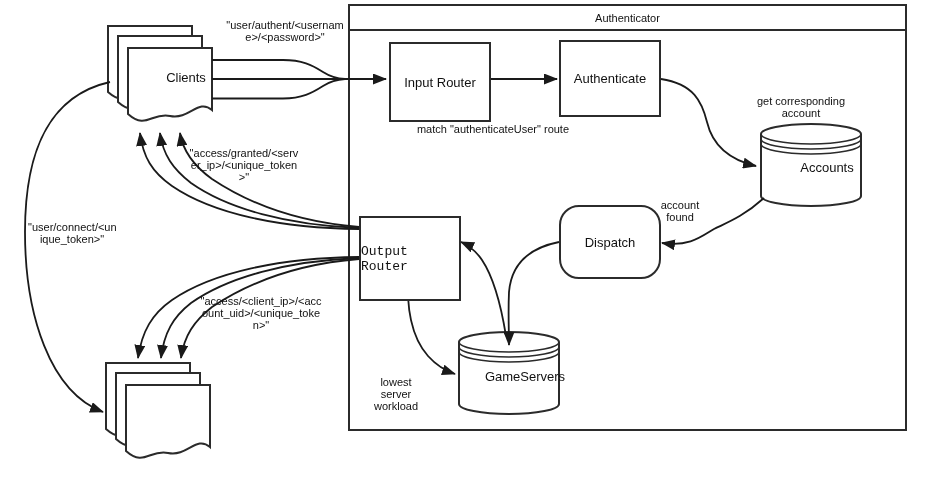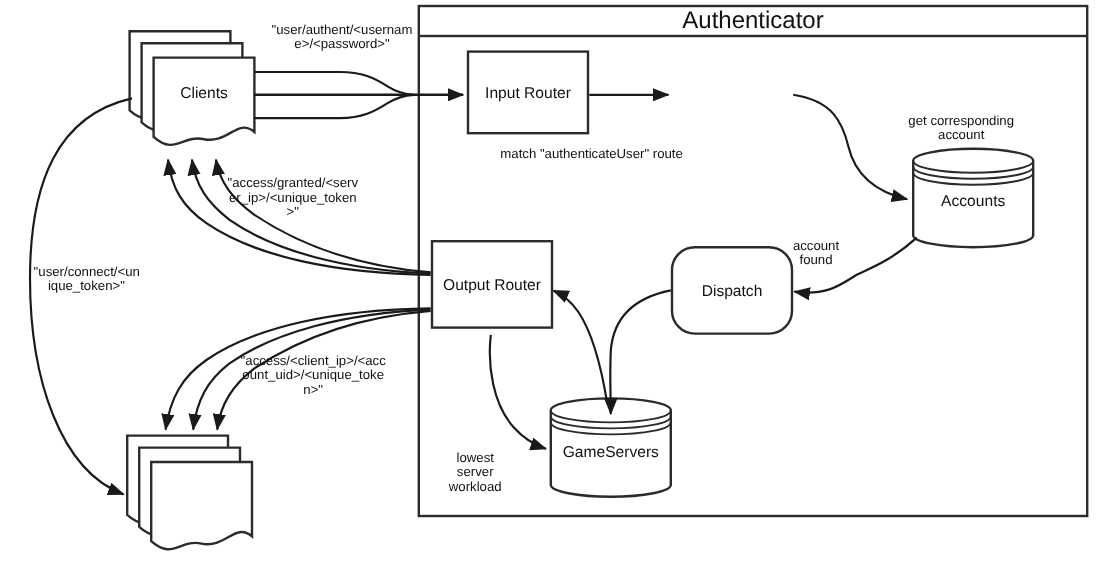--- a/index.html
+++ b/index.html
@@ -6,29 +6,29 @@
   .canvas{
     position:relative;width:931px;height:485px;background:#ffffff;overflow:hidden;
     font-family:"Liberation Sans", sans-serif;color:#111;
   }
   .frame{
     position:absolute;left:348px;top:4px;width:559px;height:427px;
     border:2px solid #2b2b2b;box-sizing:border-box;z-index:0;background:transparent;
   }
   .frame-title{
     height:23px;border-bottom:2px solid #2b2b2b;display:flex;align-items:center;justify-content:center;
-    font-size:20px;color:#111;
+    font-size:11px;color:#111;
   }
   svg.layer{position:absolute;left:0;top:0;z-index:1;}
   .pbox{
     position:absolute;background:#ffffff;border:2px solid #2b2b2b;box-sizing:border-box;
     display:flex;align-items:center;justify-content:center;font-size:13px;z-index:2;
   }
   .node-label{
-    position:absolute;text-align:center;font-size:13px;line-height:14px;z-index:3;
+    position:absolute;text-align:center;font-size:13px;line-height:14px;z-index:3;margin-left:16px;
   }
   .lbl{
     position:absolute;text-align:center;font-size:11px;line-height:12px;z-index:3;color:#111;
   }
   .lbl span{display:block;}
   .shape{fill:#ffffff;stroke:#2b2b2b;stroke-width:2;}
   .ring{fill:none;stroke:#2b2b2b;stroke-width:1.6;}
   .conn{fill:none;stroke:#1a1a1a;stroke-width:1.8;}
   .conn.trunk{stroke-width:2.2;}
 </style>
@@ -94,24 +94,27 @@
     <path class="conn" marker-end="url(#ah)" d="M359,228 C287,225 228,209 191,183 C173,169 163,155 160,133"></path>
     <path class="conn" marker-end="url(#ah)" d="M359,227 C297,222 248,203 212,179 C194,166 183,152 180,133"></path>
 
     <path class="conn" marker-end="url(#ah)" d="M359,257 C280,258 213,272 172,300 C152,314 142,331 138,358"></path>
     <path class="conn" marker-end="url(#ah)" d="M359,258 C287,261 228,277 191,303 C173,317 164,333 161,358"></path>
     <path class="conn" marker-end="url(#ah)" d="M359,259 C297,264 248,283 212,307 C194,321 184,336 181,358"></path>
 
     <path class="conn" marker-end="url(#ah)" d="M110,82 C48,96 25,152 25,232 C25,315 50,392 103,412"></path>
   </svg>
 
-  <div class="pbox" style="left:389px;top:42px;width:102px;height:70px;">
+  <div class="pbox" style="left:389px;top:42px;width:102px;height:80px;">
     <span>Input Router</span>
   </div>
-  <div class="pbox" style="left:359px;top:200px;width:102px;height:74px;">
+  <div class="pbox" style="left:559px;top:40px;width:102px;height:77px;">
+    <span>Authenticate</span>
+  </div>
+  <div class="pbox" style="left:359px;top:216px;width:102px;height:85px;font-family:Liberation Mono, monospace;">
     <span>Output Router</span>
   </div>
   <div class="pbox" style="left:559px;top:205px;width:102px;height:74px;border-radius:20px;">
     <span>Dispatch</span>
   </div>
 
   <div class="node-label" style="left:128px;top:71px;width:84px;">Clients</div>
   <div class="node-label" style="left:759px;top:161px;width:104px;">Accounts</div>
   <div class="node-label" style="left:457px;top:370px;width:104px;">GameServers</div>
 

